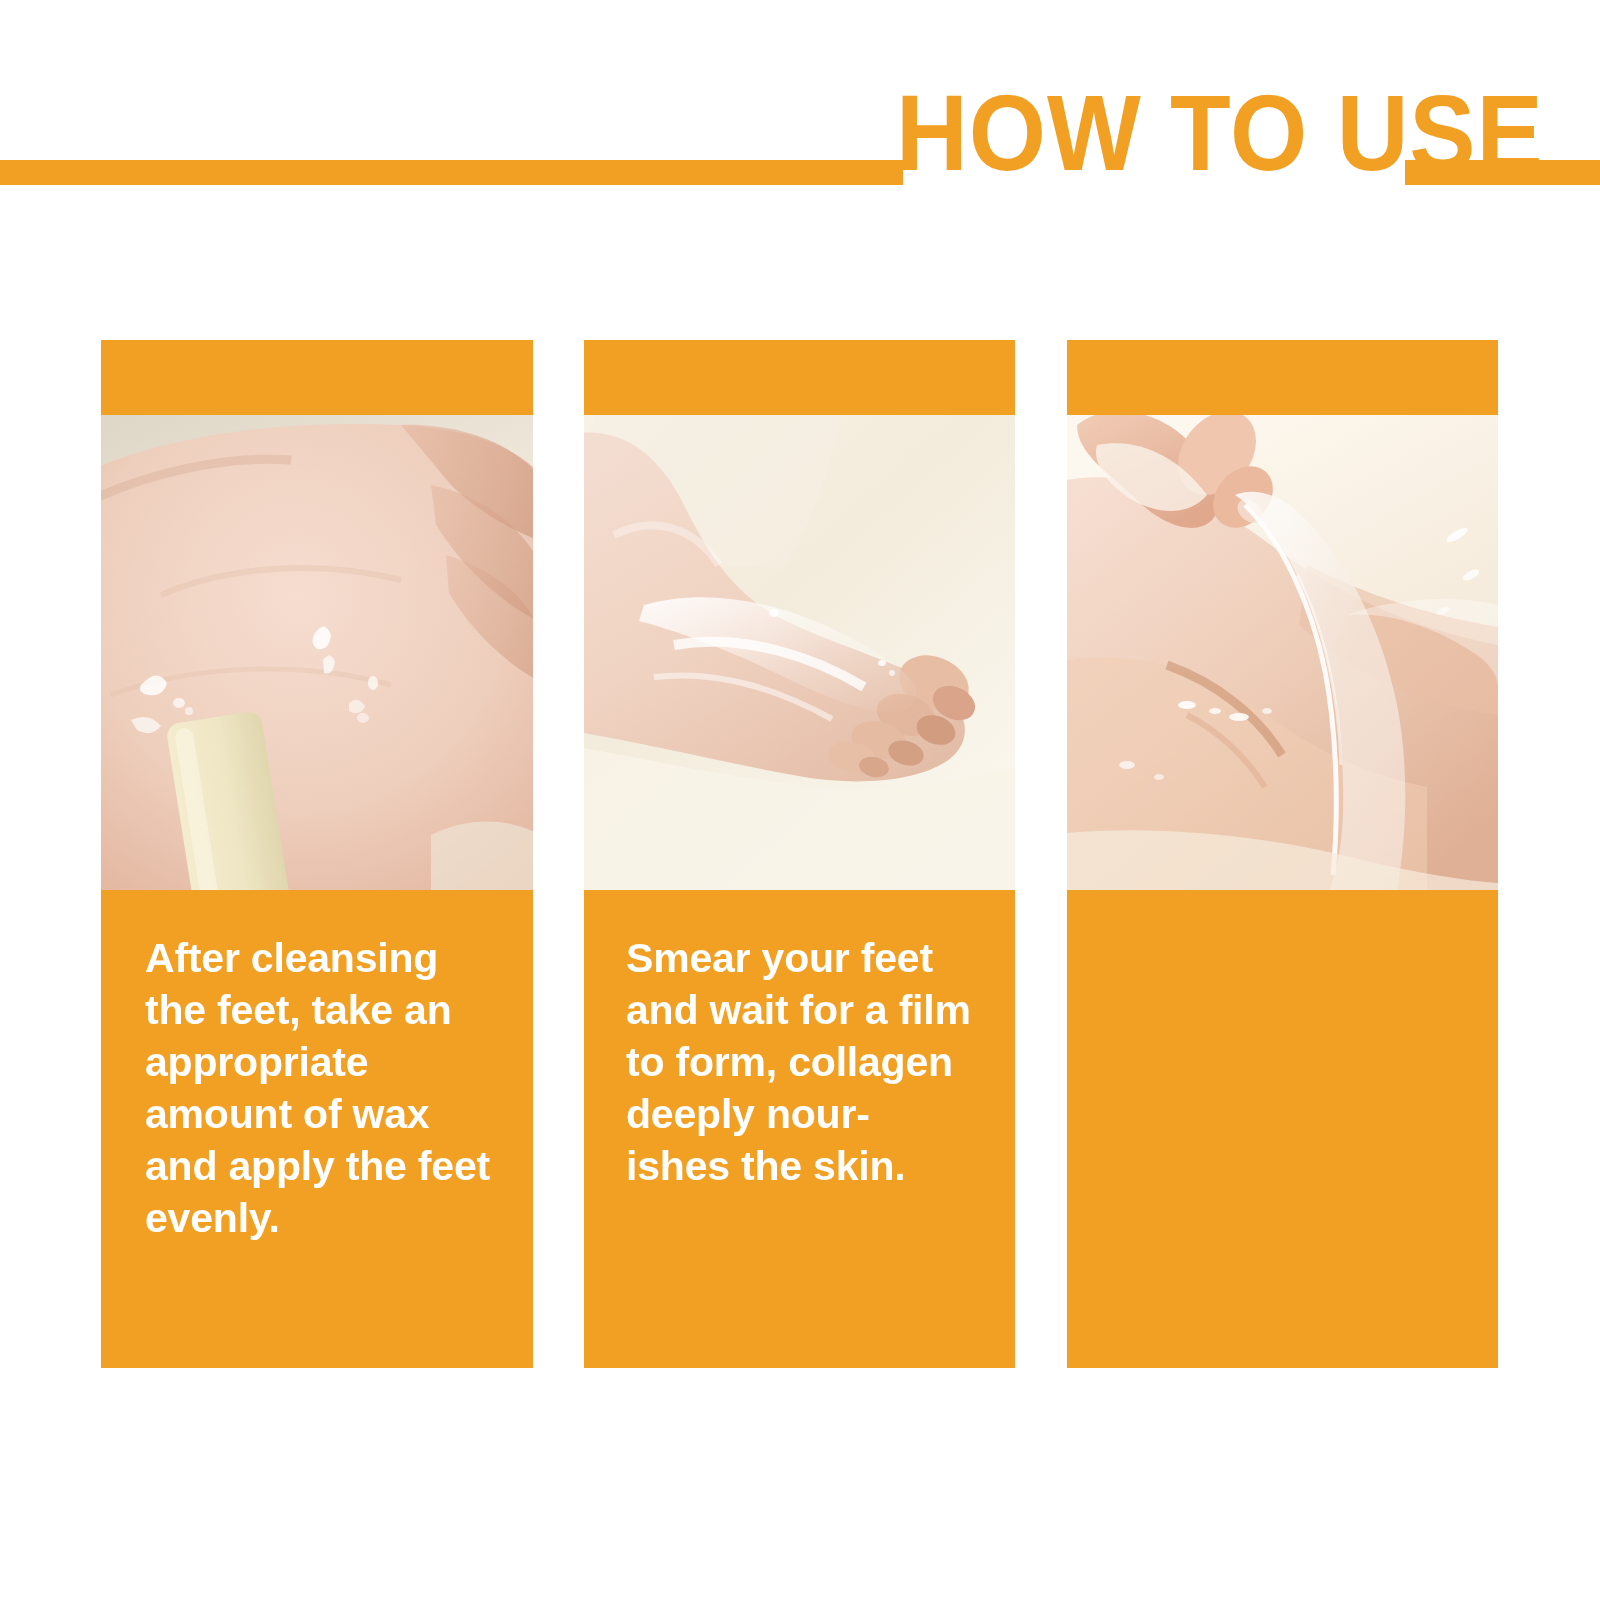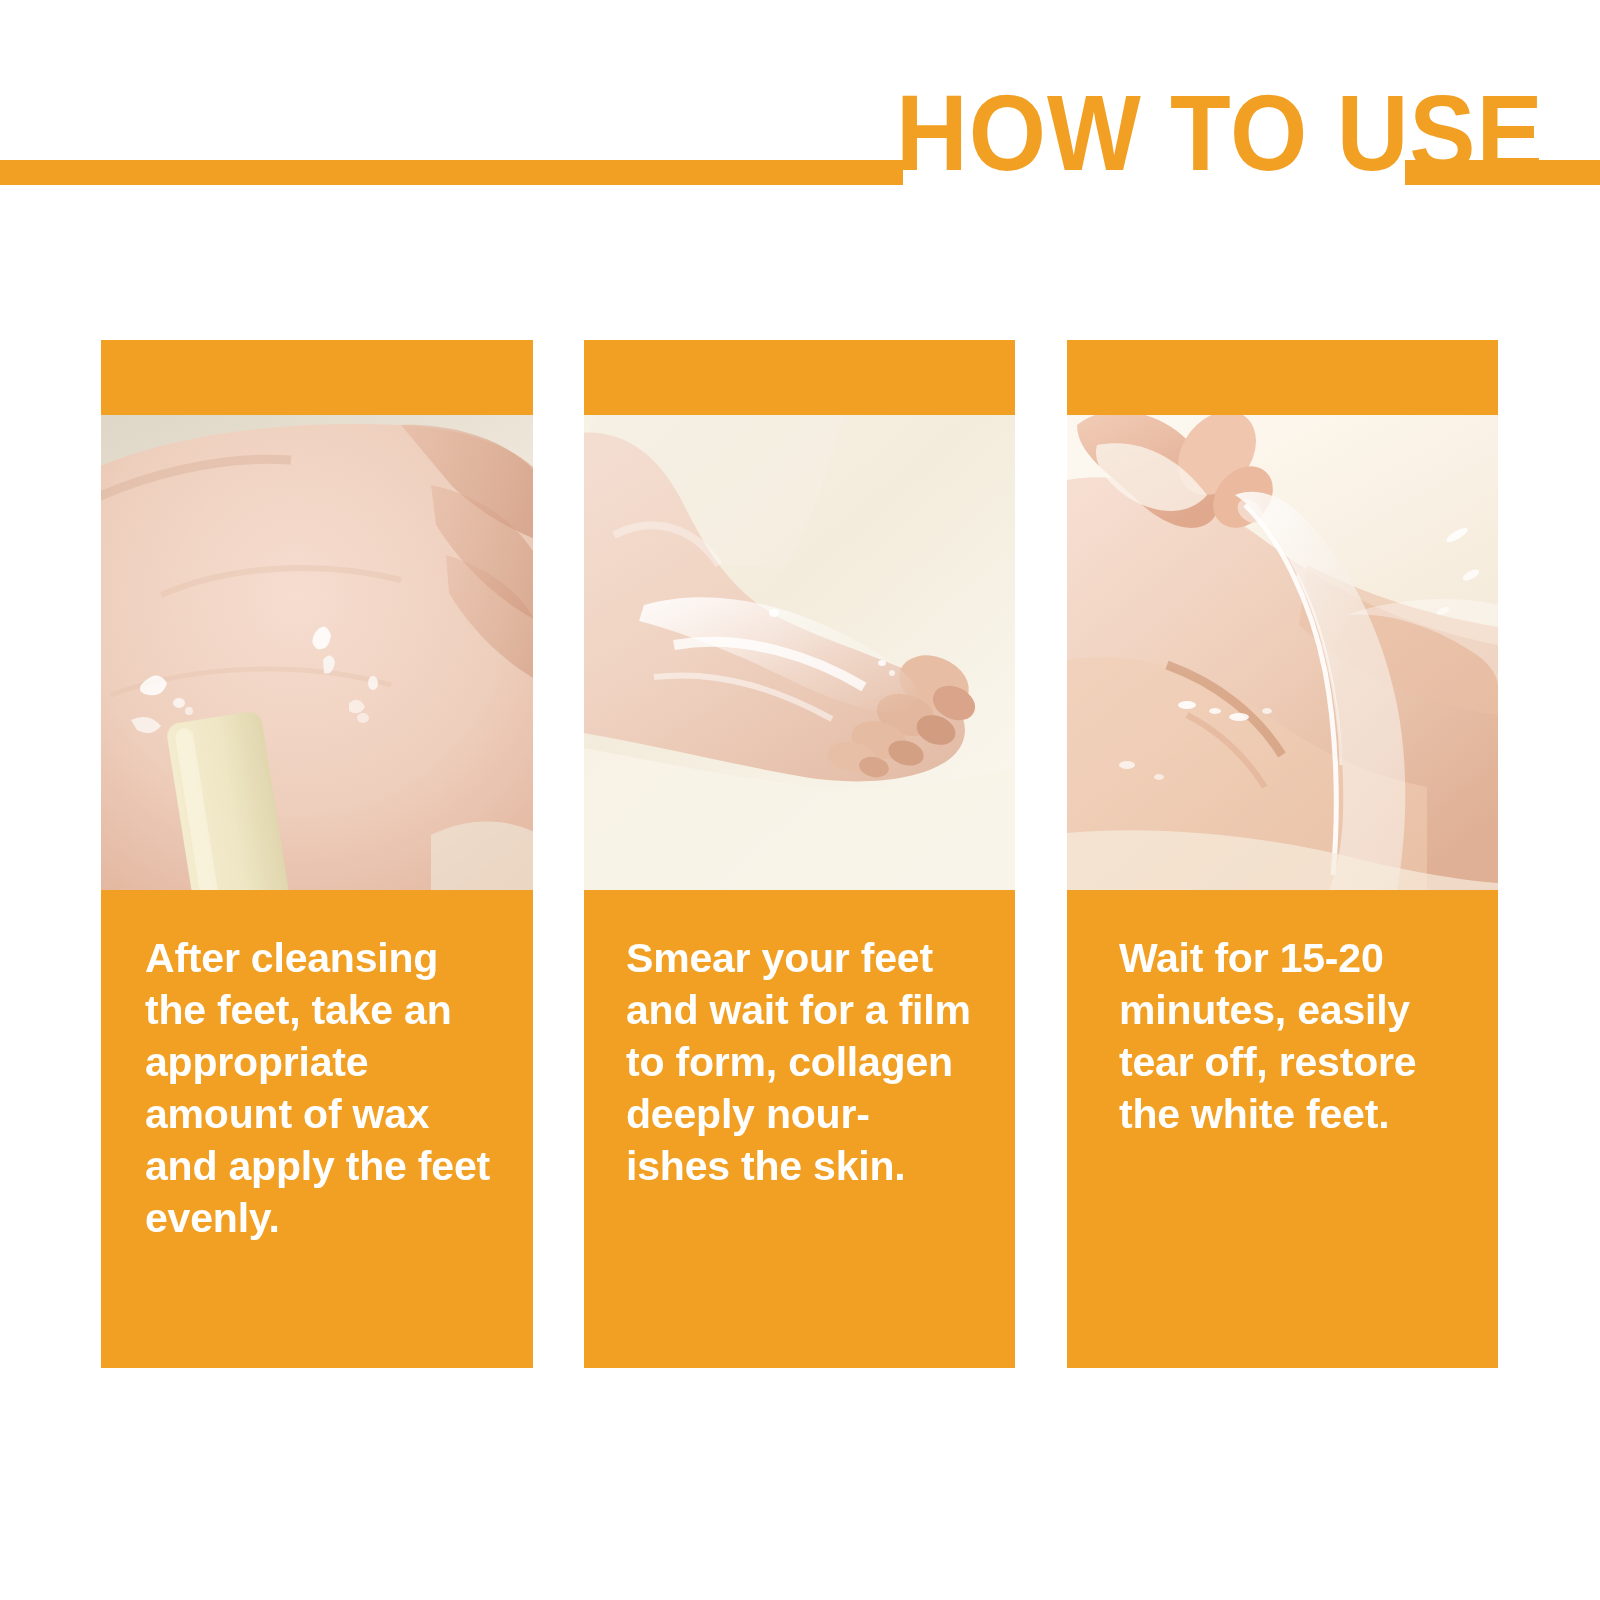--- a/index.html
+++ b/index.html
@@ -304,19 +304,16 @@
             <ellipse cx="200" cy="296" rx="5" ry="3" opacity="0.7"></ellipse>
             <ellipse cx="60" cy="350" rx="8" ry="4" opacity="0.7"></ellipse>
             <ellipse cx="92" cy="362" rx="5" ry="3" opacity="0.6"></ellipse>
             <ellipse cx="390" cy="120" rx="12" ry="4" opacity="0.85" transform="rotate(-30 390 120)"></ellipse>
             <ellipse cx="404" cy="160" rx="9" ry="4" opacity="0.75" transform="rotate(-28 404 160)"></ellipse>
             <ellipse cx="376" cy="196" rx="7" ry="3" opacity="0.6" transform="rotate(-25 376 196)"></ellipse>
           </g>
           <path d="M-20,420 C80,408 200,420 300,446 C350,458 400,466 431,468 L431,475 L-20,475 Z" fill="#f7ecdd" opacity="0.7"></path>
         </svg>
       </div>
-      <div class="card-caption">
-        <div class="caption-text">Wait for 15-20 minutes, easily tear off, restore the white feet.</div>
-      </div>
     </div>
 
   </div>
 </div>
 
 </body></html>

